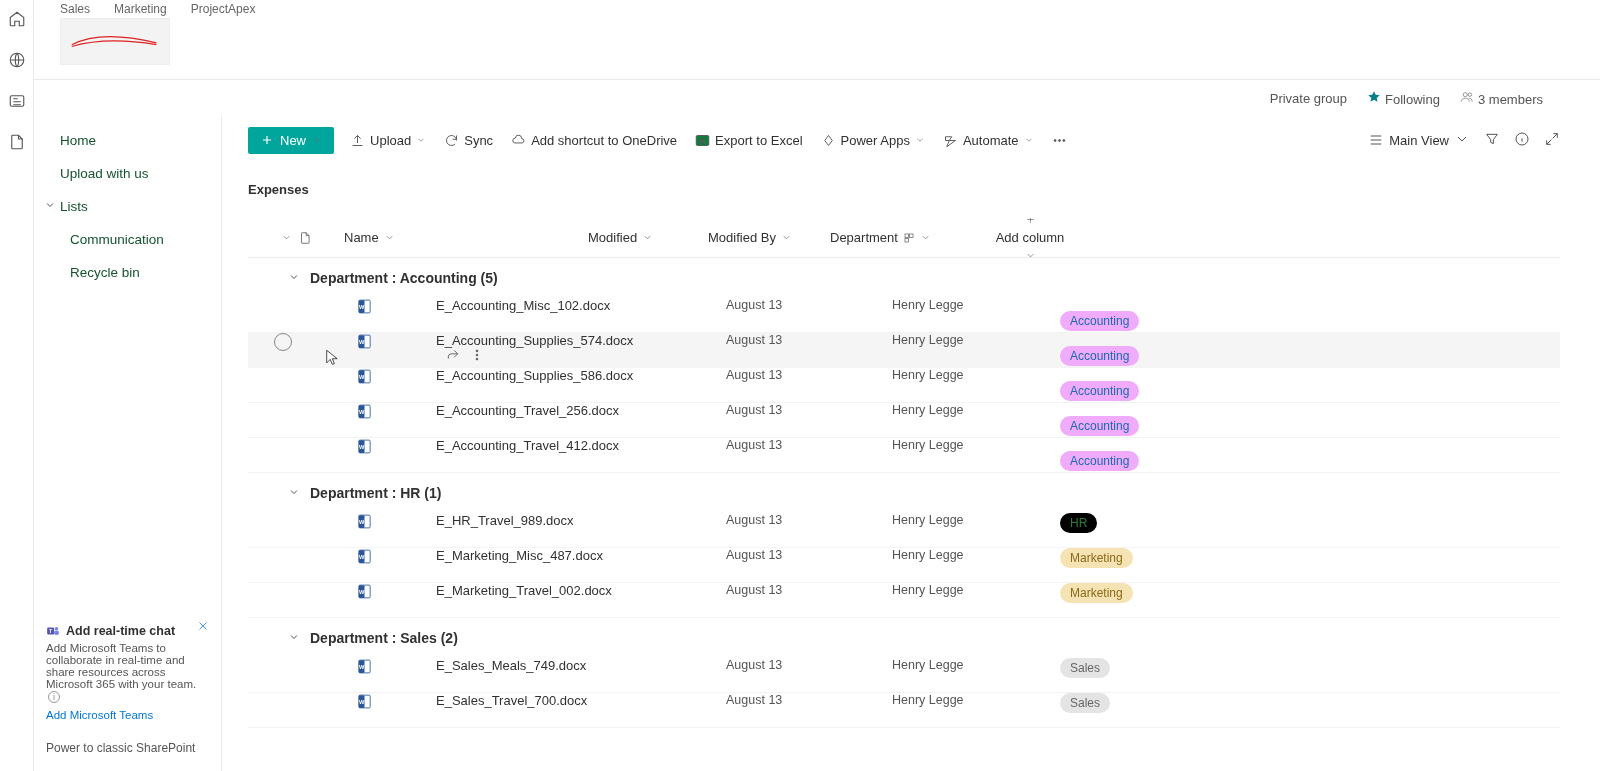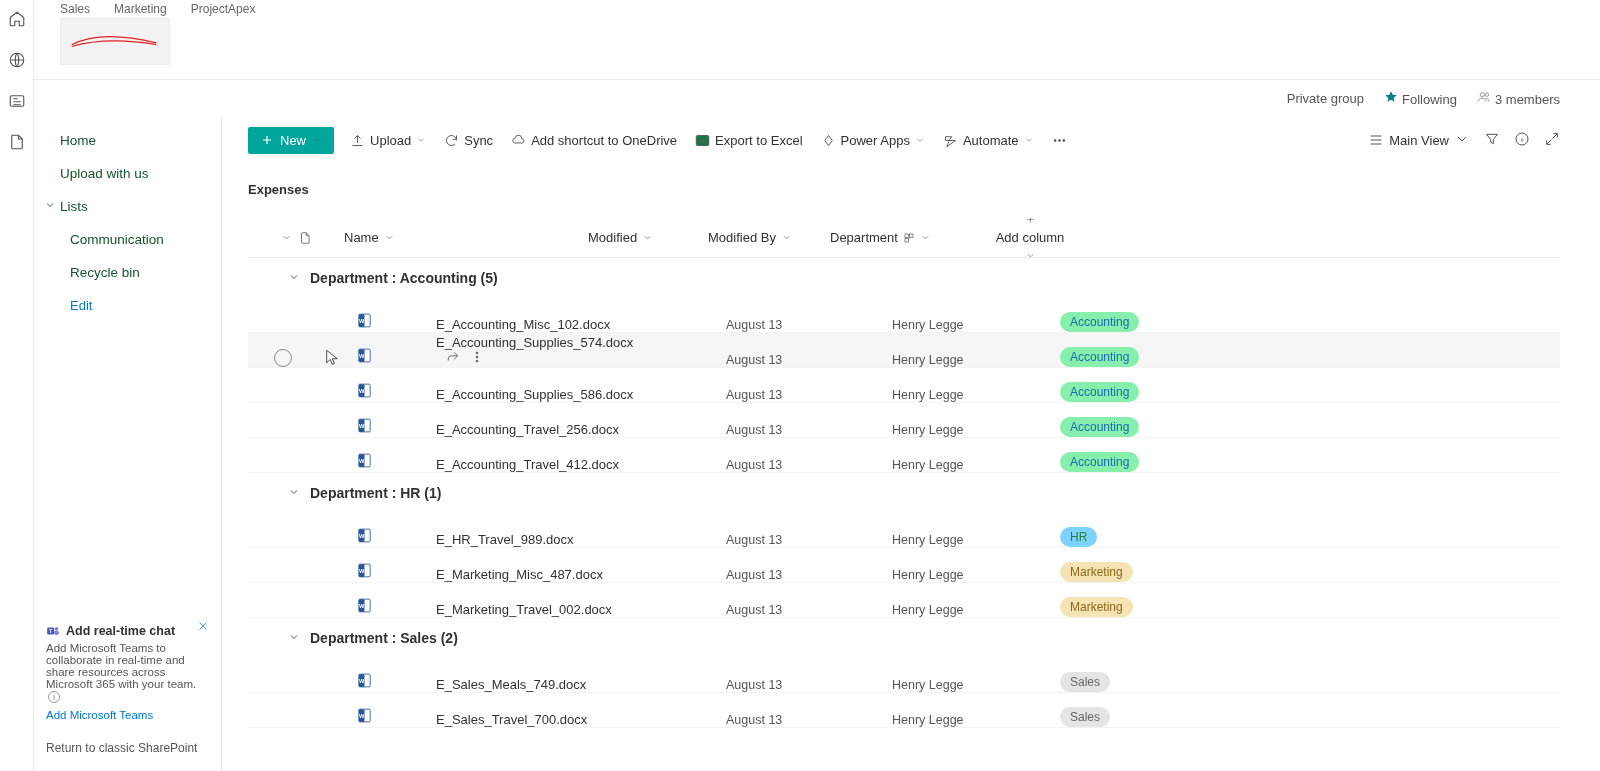--- a/index.html
+++ b/index.html
@@ -9,21 +9,21 @@
 .app-rail { position: absolute; left: 0; top: 0; width: 34px; height: 100%; background: #fff; border-right: 1px solid #eaeaea; padding-top: 10px; display: flex; flex-direction: column; align-items: center; gap: 20px; }
 .app-rail svg { width: 18px; height: 18px; fill: none; stroke: #555; stroke-width: 1.5; }
 
 
 .header-tabs { position: absolute; left: 60px; top: 2px; display: flex; gap: 24px; font-size: 12px; color: #666; }
 .header-tabs span { cursor: pointer; }
 
 .site-logo { position: absolute; left: 60px; top: 18px; width: 110px; height: 47px; background: #f3f3f3; border: 1px solid #eee; display:flex; align-items:center; justify-content:center; }
 .site-logo svg { width: 90px; height: 20px; }
 
-.group-info { position: absolute; right: 40px; top: 90px; display: flex; align-items: center; gap: 20px; font-size: 13px; color: #555; margin-left: 21px; }
+.group-info { position: absolute; right: 57px; top: 90px; display: flex; align-items: center; gap: 20px; font-size: 13px; color: #555; margin-left: 21px; }
 .group-info .following svg { width:14px; height:14px; fill:#038387; margin-right:4px;}
 .group-info .members svg { width:14px; height:14px; stroke:#555; fill:none; margin-right:4px;}
 
 .header-border { position:absolute; left:34px; right:0; top:79px; border-bottom:1px solid #eaeaea; }
 
 
 .left-nav { position: absolute; left: 34px; top: 116px; width: 188px; height: calc(100% - 116px); border-right: 1px solid #eaeaea; padding-top: 8px; }
 .left-nav .nav-item { padding: 9px 10px 9px 26px; font-size: 13.5px; color: #14532d; cursor: pointer; display:flex; align-items:flex-end; }
 .left-nav .nav-item.child { padding-left: 36px; }
 .left-nav .nav-item .chev { margin-left:-16px; margin-right:4px; }
@@ -63,33 +63,33 @@
 .col-by{width:122px;}
 .col-dept{width:130px;}
 .col-add{width:140px; color:#323130;flex-direction:column;}
 .hdr-cell{display:flex;align-items:center;gap:5px;}
 .hdr-cell svg{width:11px;height:11px;stroke:#666;fill:none;stroke-width:1.5;}
 
 .group-row{display:flex;align-items:center;height:40px;font-size:14px;font-weight:600;color:#323130; padding-left:40px;}
 .group-row .chev{margin-right:10px;}
 .group-row .chev svg{width:12px;height:12px;stroke:#555;fill:none;stroke-width:2;}
 
-.item-row{display:flex;align-items:flex-end;height:35px;border-bottom:1px solid #f3f3f3;font-size:13px;color:#323130;gap:46px;}
+.item-row{display:flex;align-items:flex-start;height:35px;border-bottom:1px solid #f3f3f3;font-size:13px;color:#323130;gap:46px;}
 .item-row.hovered{background:#f5f5f5;}
 .item-row .col-sel .circle{width:18px;height:18px;border:1px solid #888;border-radius:50%;}
 .item-row .doc-icon{width:17px;height:17px;}
 .item-row .col-name .fname{color:#323130;}
 .item-row.hovered .col-name .hover-acts{display:inline-flex;gap:10px;margin-left:10px;}
 .item-row .col-name .hover-acts{display:none;}
 .item-row .hover-acts svg{width:14px;height:14px;stroke:#555;fill:none;stroke-width:1.5;}
 .item-row .col-mod,.item-row .col-by{color:#555;font-size:12.5px;}
 
 .tag{display:inline-block;padding:3px 10px;border-radius:11px;font-size:12px;}
-.tag.accounting{background:#86efac;color:#1a6bb0;}
-.tag.hr{background:#7dd3fc;color:#2d7d3a;}
+.tag.accounting{background:#f0abfc;color:#1a6bb0;margin-top:13px;}
+.tag.hr{background:#000000;color:#2d7d3a;}
 .tag.marketing{background:#f6e3b3;color:#8a6a1a;}
 .tag.sales{background:#e4e4e4;color:#666;}
 
 .cursor{position:absolute;left:326px;top:349px;pointer-events:none;z-index:999;}
 .cursor svg{width:14px;height:18px;}
 </style>
 </head>
 <body>
 
 <div class="app-rail">
@@ -150,39 +150,38 @@
           <path d="M6 9l6 6 6-6"></path>
         </svg></span>
       <span>Lists</span>
     </div>
   <div class="nav-item child">
       <span>Communication</span>
     </div>
   <div class="nav-item child">
       <span>Recycle bin</span>
     </div>
-  <div class="edit-link"><span>Edit</span></div>
 
   <div class="promo">
     <span class="close"><svg viewBox="0 0 24 24">
           <path d="M5 5l14 14M19 5L5 19"></path>
         </svg></span>
     <div class="title">
         <svg class="teams-icon" viewBox="0 0 24 24">
           <rect x="2" y="6" width="12" height="12" rx="2" fill="#5558af"></rect>
           <text x="8" y="15" text-anchor="middle" fill="#fff" font-size="9" font-weight="700">T</text>
           <circle cx="18" cy="8" r="3" fill="#7b83eb"></circle>
           <rect x="14" y="11" width="8" height="8" rx="3" fill="#7b83eb"></rect>
         </svg>
         <span>Add real-time chat</span>
       </div>
     <span>Add Microsoft Teams to collaborate in real-time and share resources across Microsoft 365 with your team.</span> <span class="info-i">i</span>
     <span class="add-link">Add Microsoft Teams</span>
   </div>
-  <div class="classic-link">Return to classic SharePoint</div>
+  <div class="classic-link">Power to classic SharePoint</div>
 </div>
 
 <div class="cmd-bar">
   <div class="new-btn">
     <svg viewBox="0 0 24 24">
         <path d="M12 5v14M5 12h14"></path>
       </svg>
     <span>New</span>
     <span class="caret"><svg viewBox="0 0 24 24">
           <path d="M6 9l6 6 6-6"></path>

